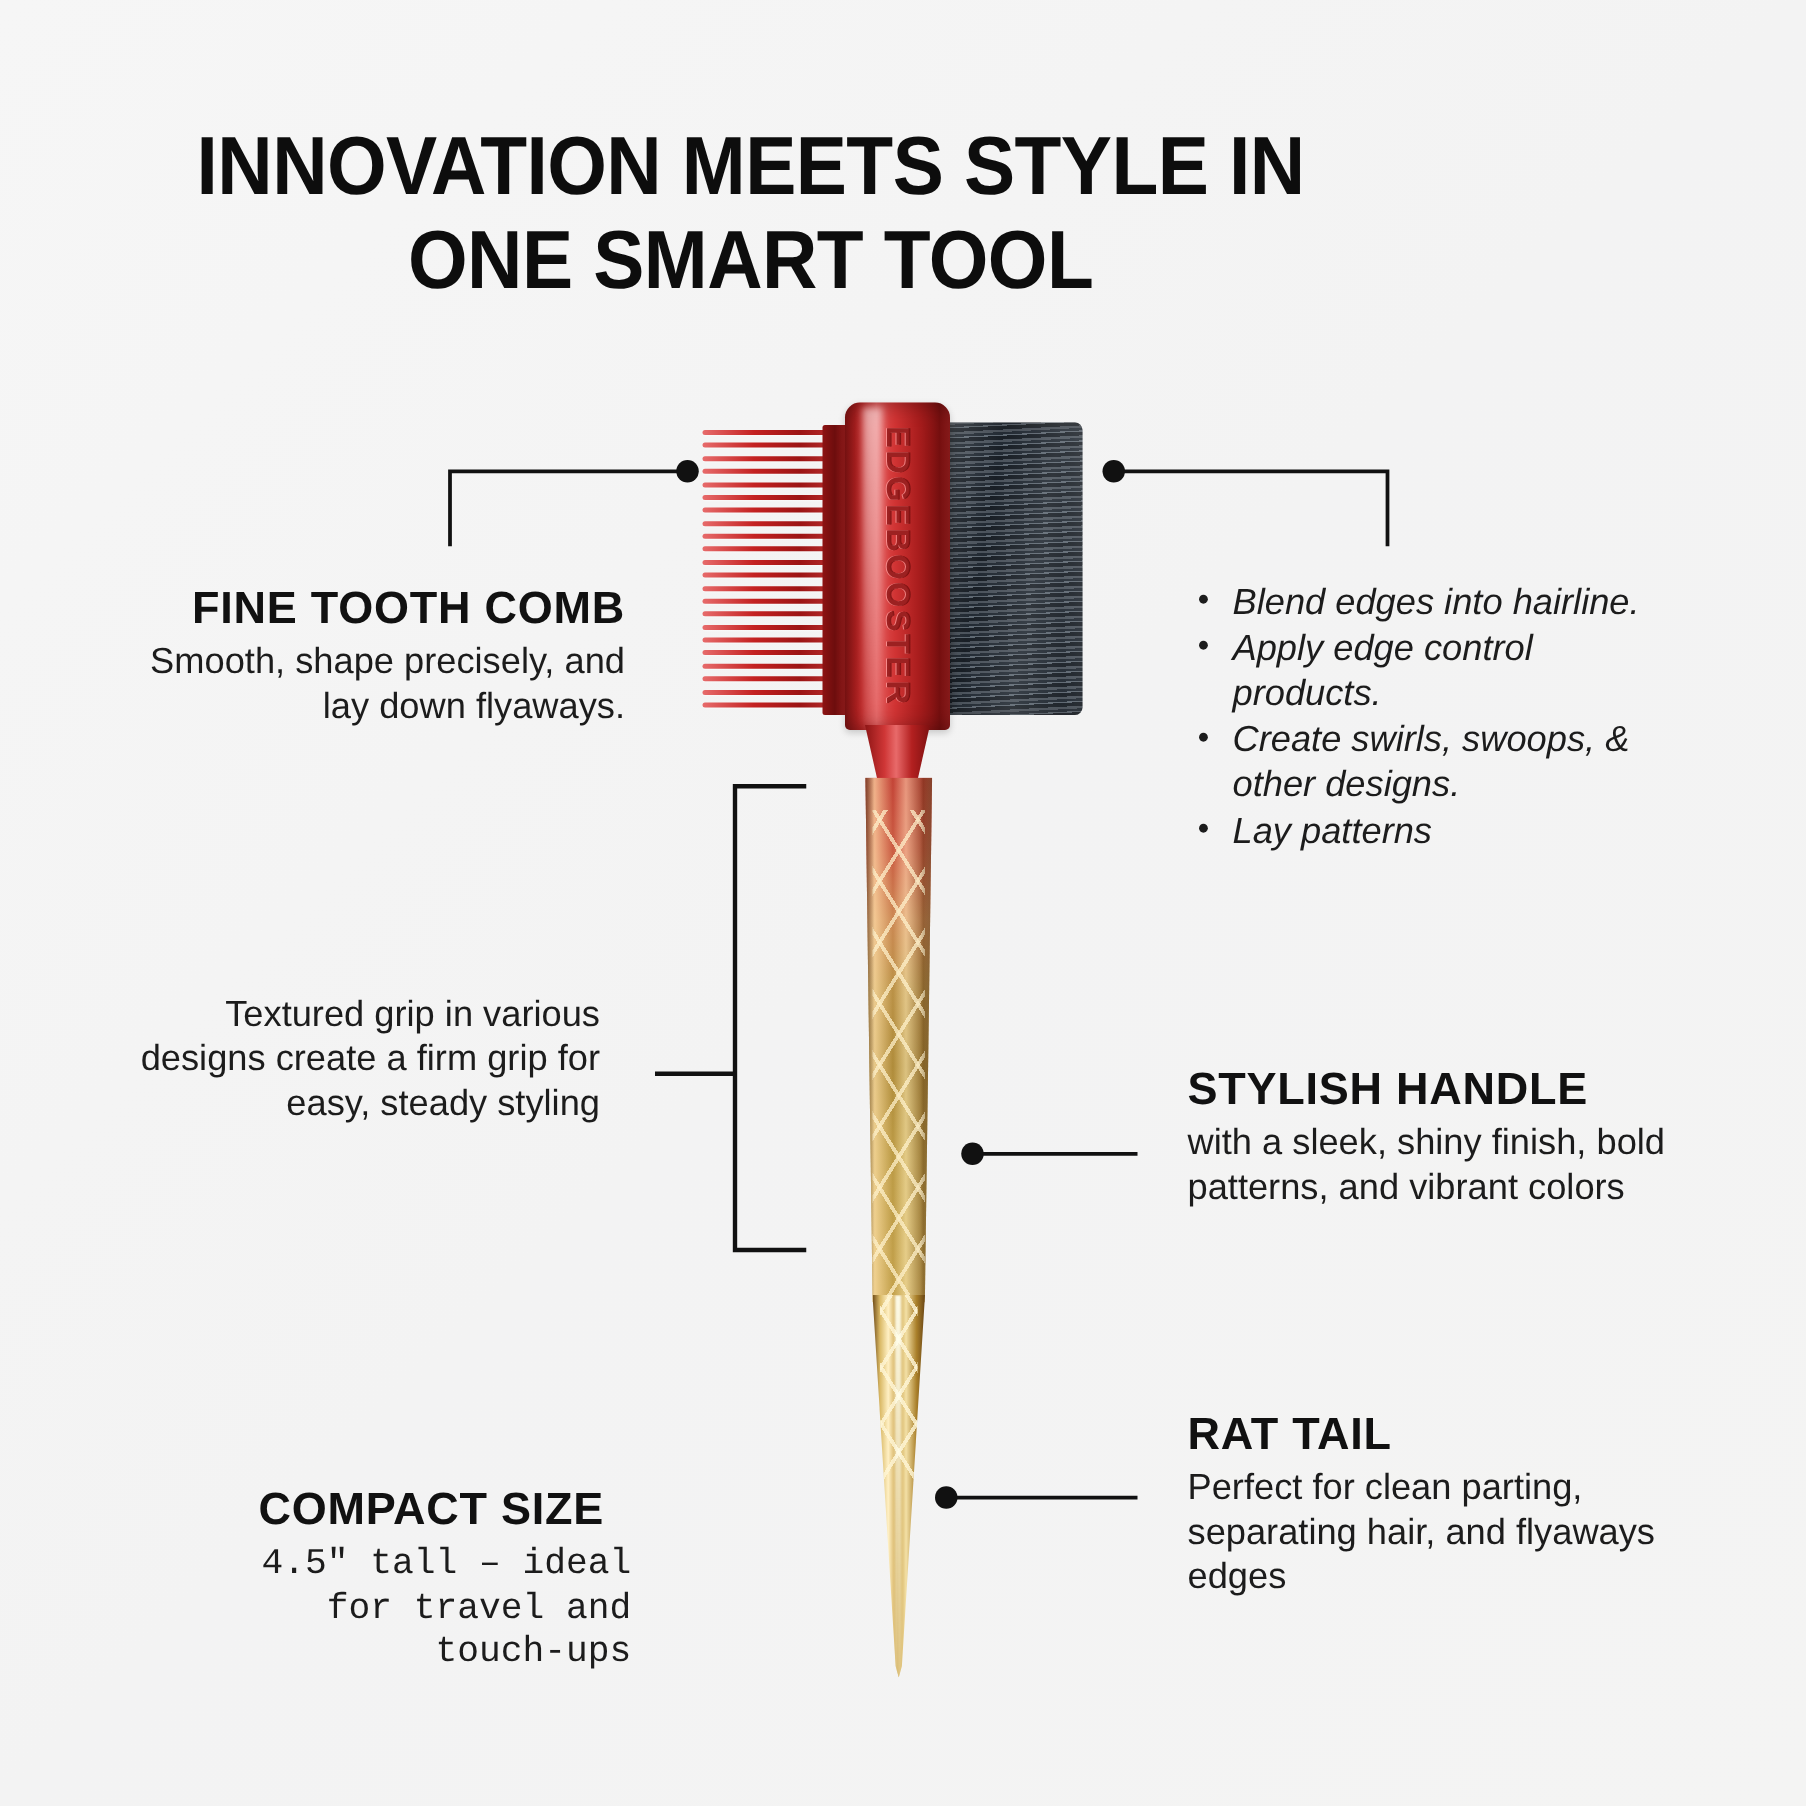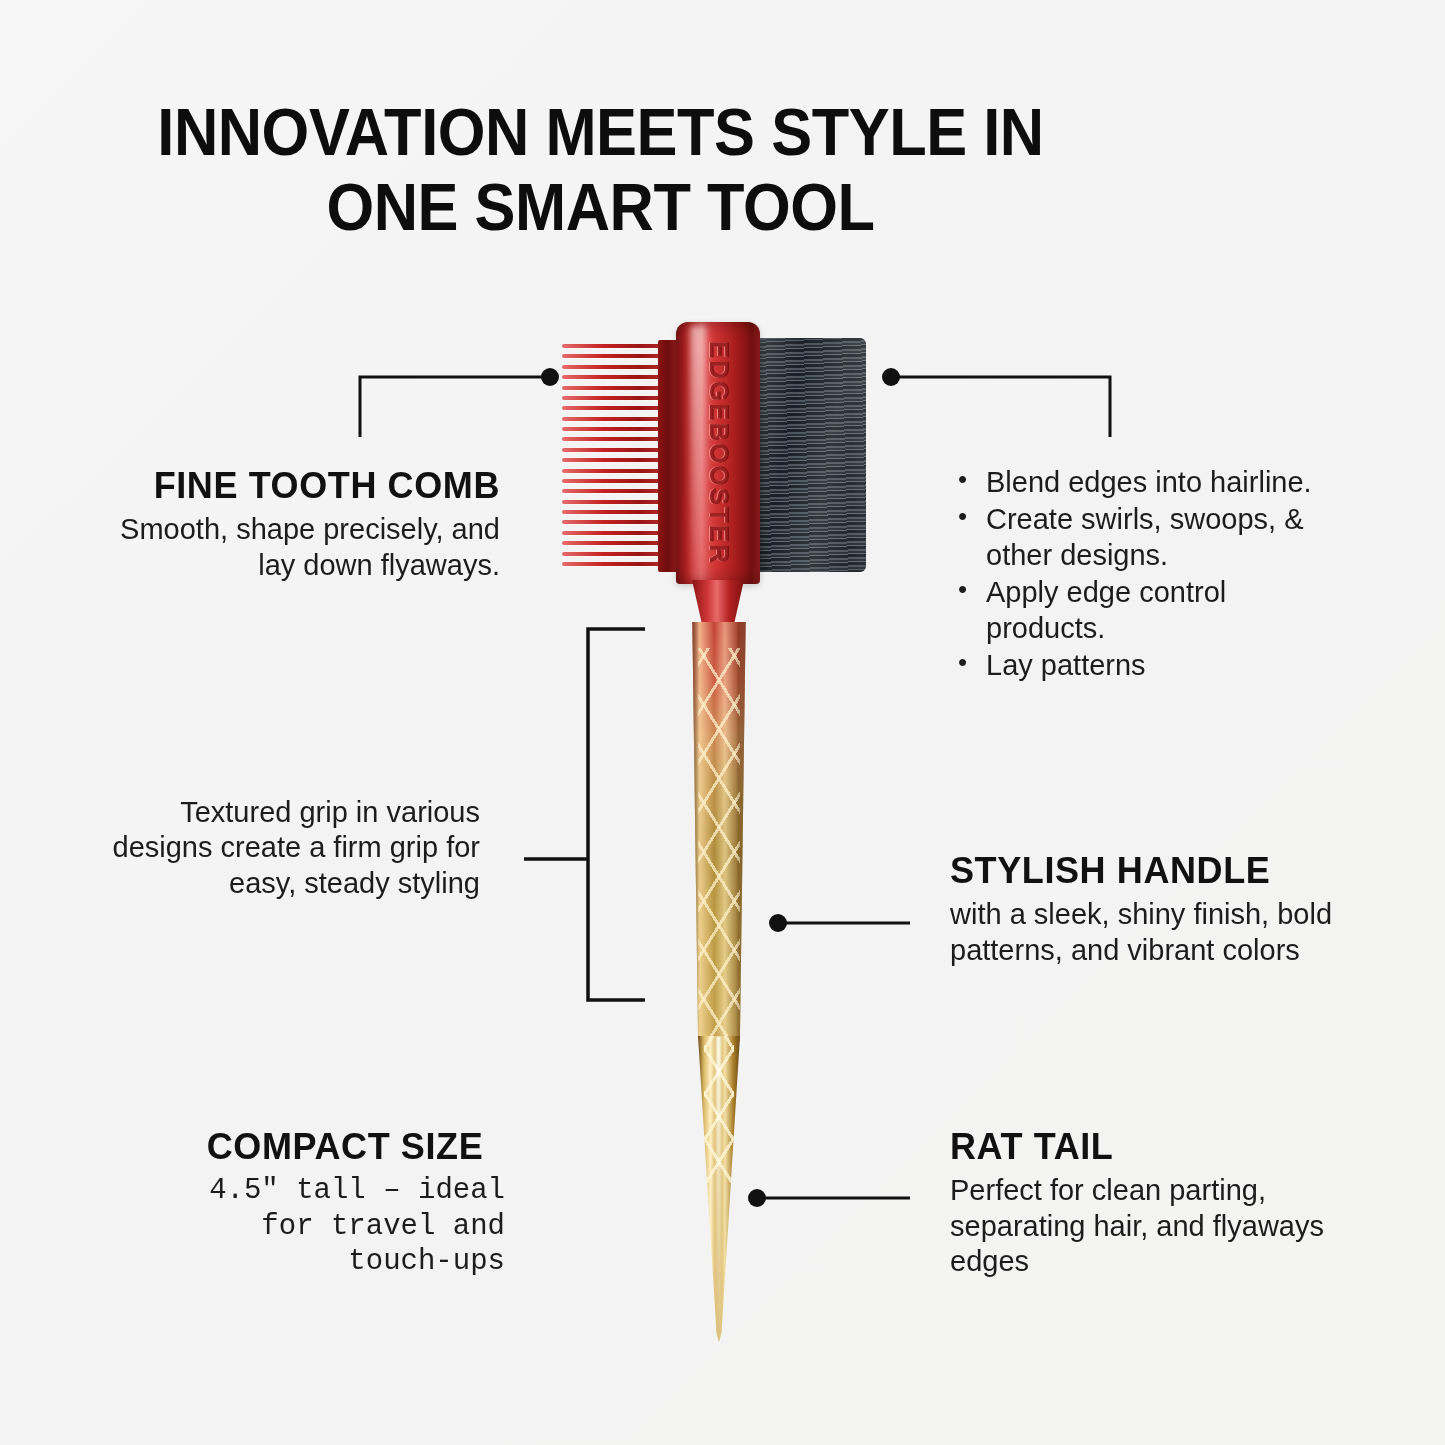--- a/index.html
+++ b/index.html
@@ -61,20 +61,21 @@
   .feature.align-right { text-align: right; }
   .feature.align-right h3 { text-align: right; }
   .feature.align-left { text-align: left; }
   .feature.align-center h3 { text-align: center; }
   .feature.align-center p { text-align: right; font-family: Liberation Mono, monospace; }
 
   .bullets {
     list-style: none;
     margin: 0;
     padding: 0;
+    font-style: italic;
   }
   .bullets li {
     position: relative;
     padding-left: 36px;
     font-size: 29px;
     line-height: 1.22;
     color: #1c1c1c;
     margin-bottom: 2px;
     font-weight: 350;
   }
@@ -369,36 +370,36 @@
   </div>
 
   <div class="feature align-right" style="left:100px; top:465px; width:400px;">
     <h3>FINE TOOTH COMB</h3>
     <p>Smooth, shape precisely, and lay down flyaways.</p>
   </div>
 
   <div class="feature align-left" style="left:950px; top:465px; width:400px;">
     <ul class="bullets">
       <li>Blend edges into hairline.</li>
+      <li>Apply edge control products.</li>
       <li>Create swirls, swoops, &amp; other designs.</li>
-      <li>Apply edge control products.</li>
       <li>Lay patterns</li>
     </ul>
   </div>
 
   <div class="feature align-right" style="left:80px; top:795px; width:400px;">
     <p>Textured grip in various designs create a firm grip for easy, steady styling</p>
   </div>
 
   <div class="feature align-left" style="left:950px; top:850px; width:400px;">
     <h3>STYLISH HANDLE</h3>
     <p>with a sleek, shiny finish, bold patterns, and vibrant colors</p>
   </div>
 
-  <div class="feature align-center" style="left:185px; top:1126px; width:320px;">
+  <div class="feature align-center" style="left:185px; top:1186px; width:320px;">
     <h3>COMPACT SIZE</h3>
     <p>4.5″ tall – ideal for travel and touch-ups</p>
   </div>
 
   <div class="feature align-left" style="left:950px; top:1126px; width:400px;">
     <h3>RAT TAIL</h3>
     <p>Perfect for clean parting, separating hair, and flyaways edges</p>
   </div>
 
 </div>

